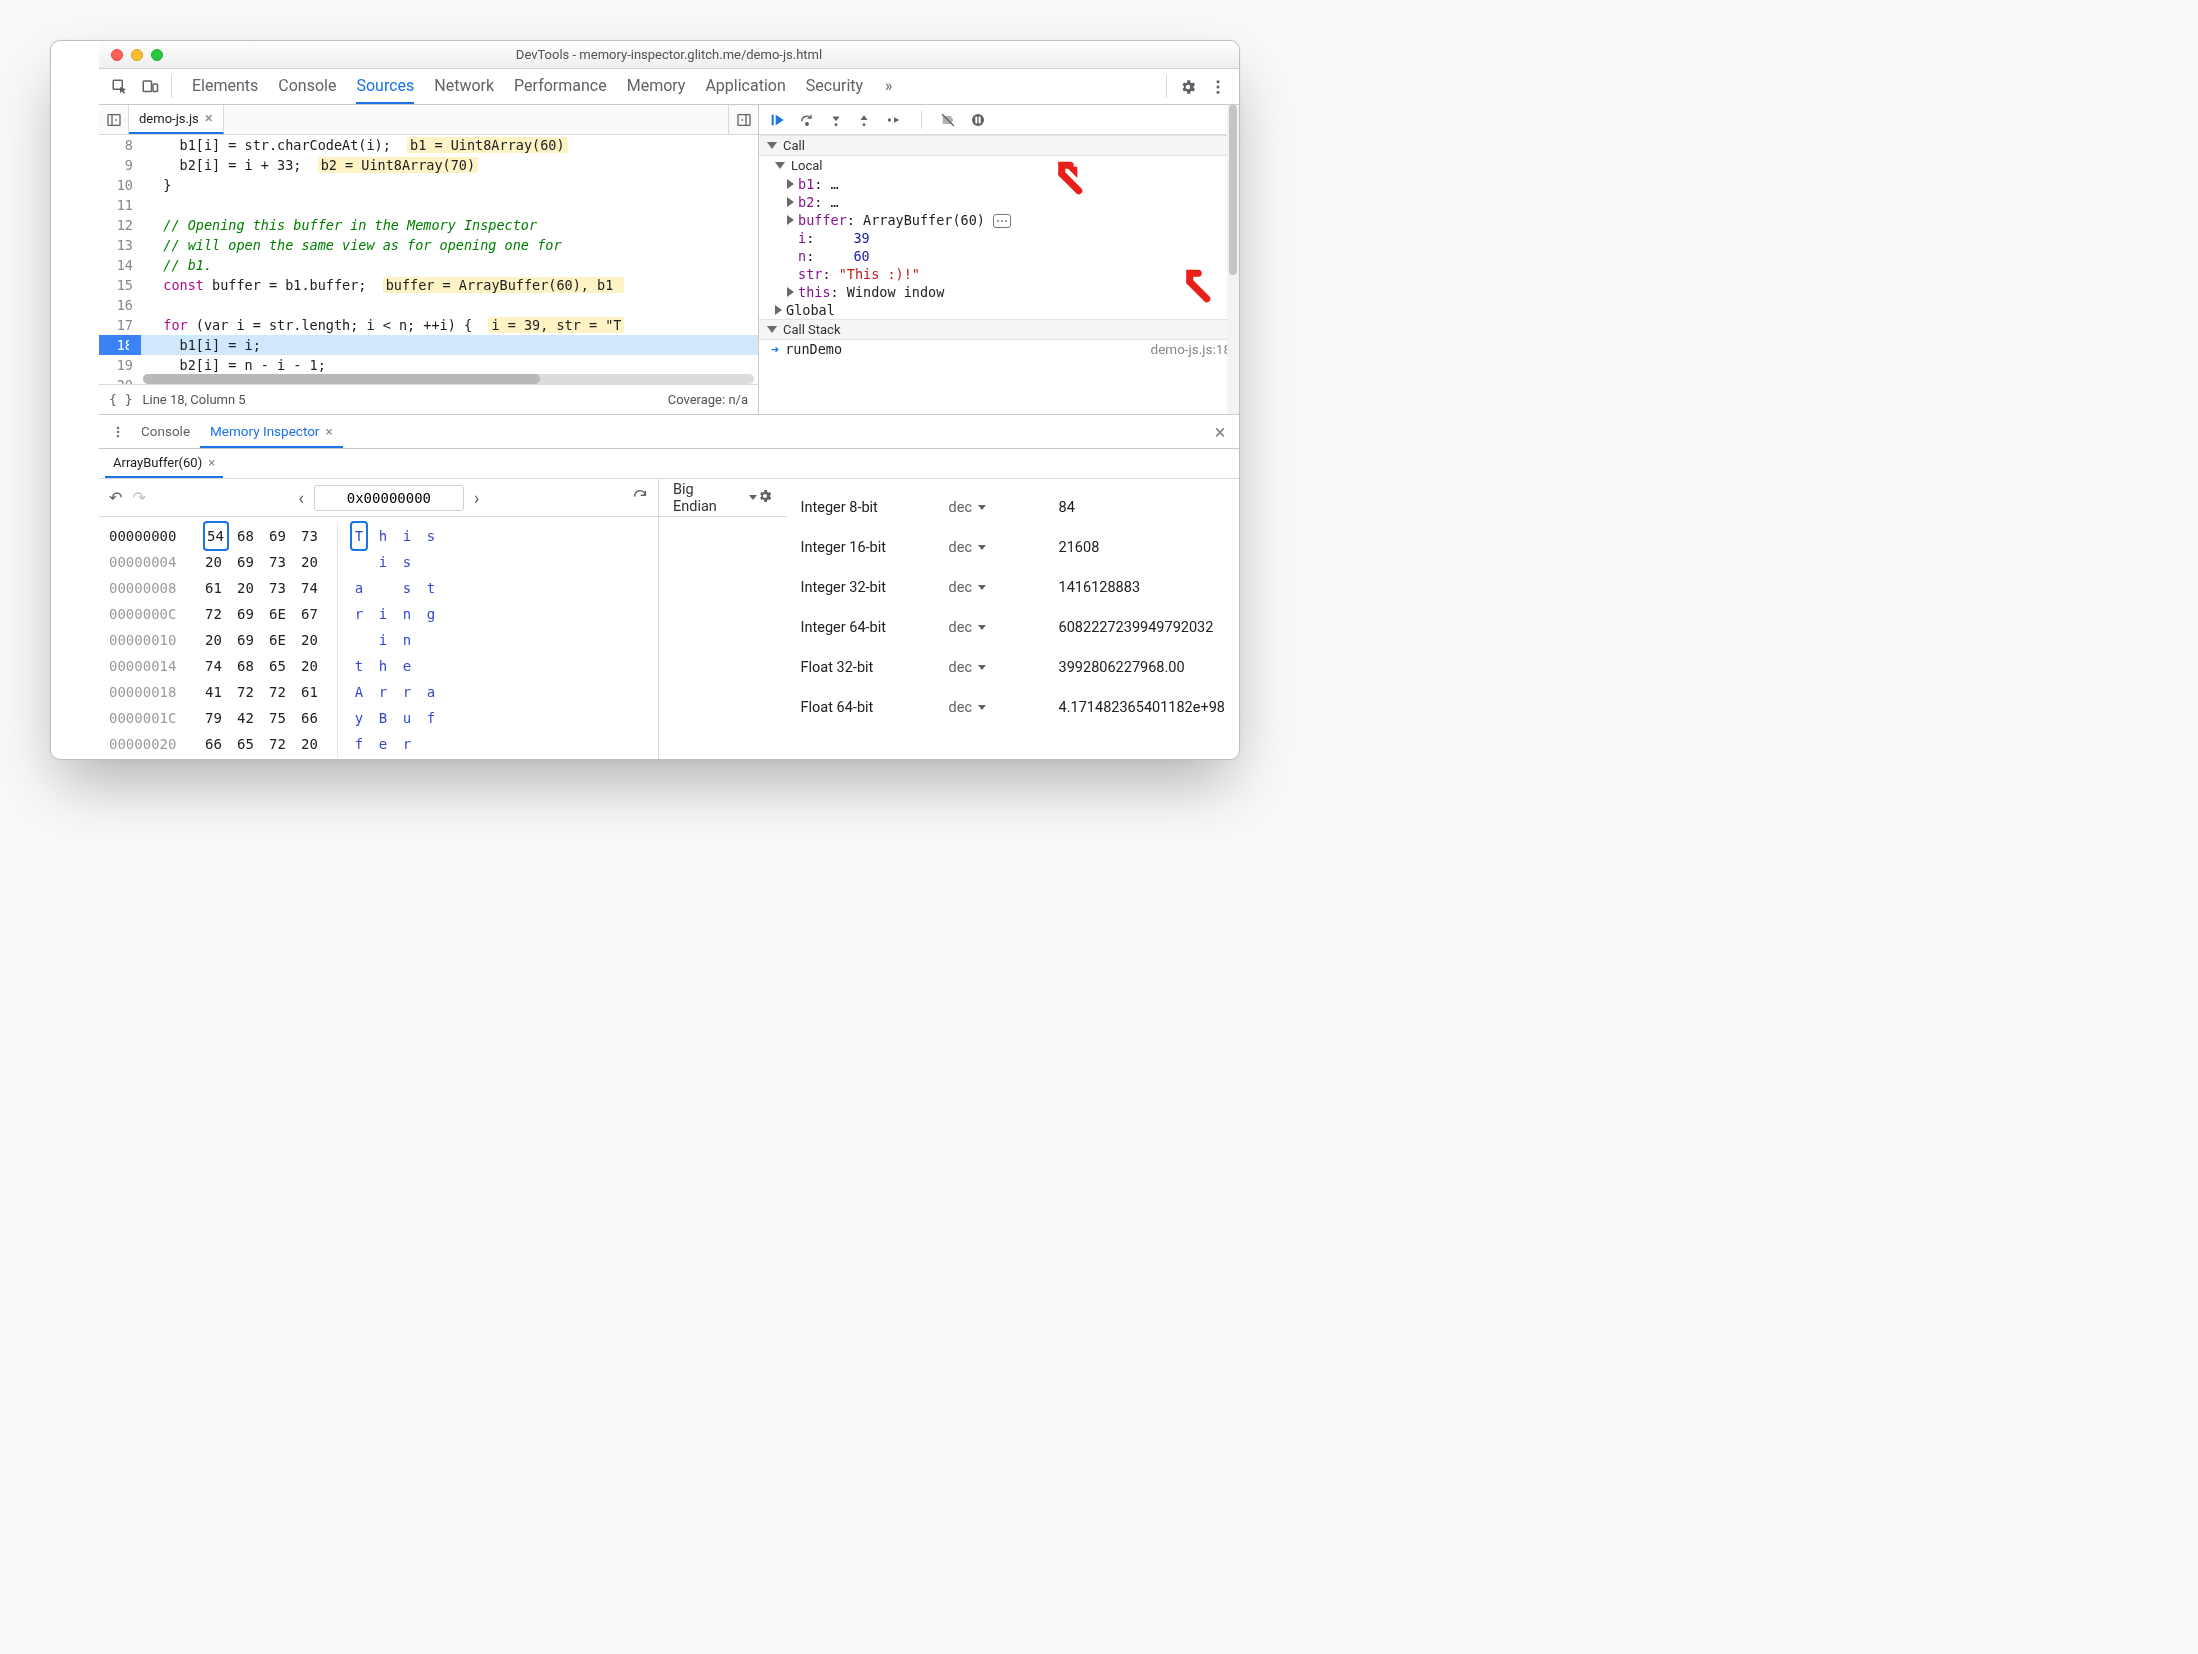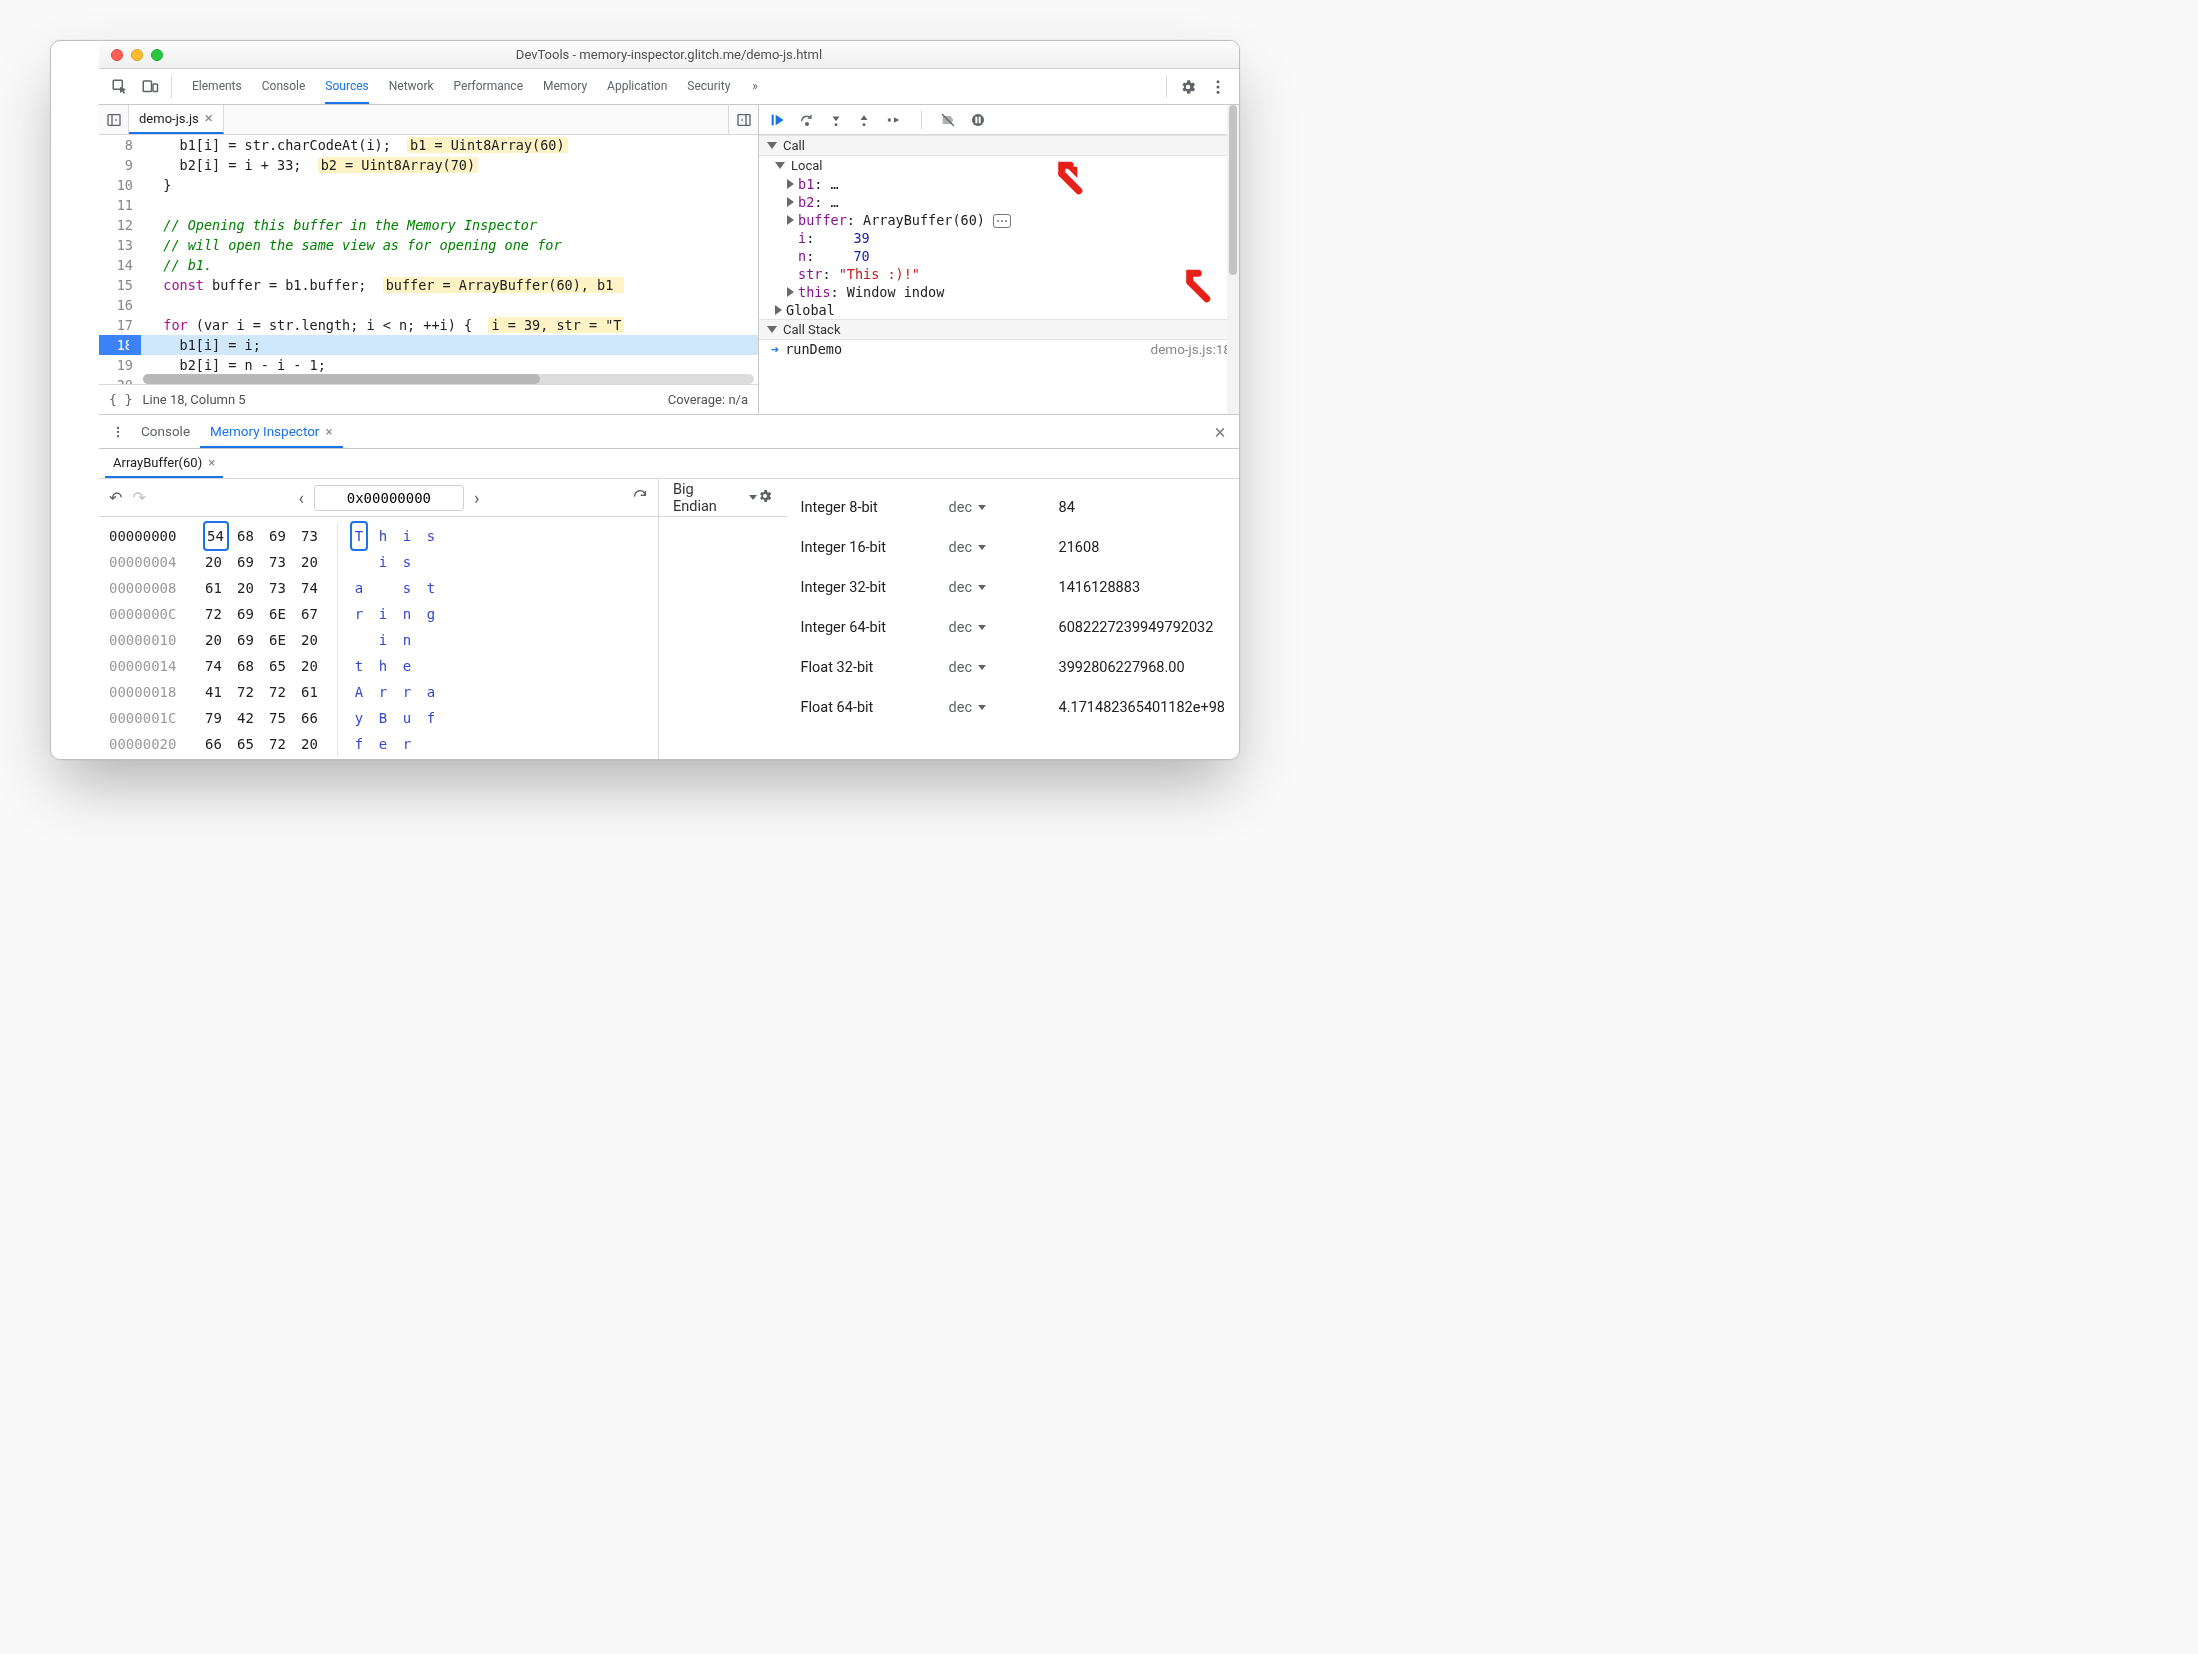--- a/index.html
+++ b/index.html
@@ -30,21 +30,21 @@
   .dot{width:12px;height:12px;border-radius:50%;}
   .dot.red{background:#ff5f57;border:1px solid #e0443e;}
   .dot.yellow{background:#febc2e;border:1px solid #d89c22;}
   .dot.green{background:#28c940;border:1px solid #1aab29;}
   .titlebar-title{position:absolute;left:0;right:0;text-align:center;font-size:13px;color:#525252;pointer-events:none;}
   
   .top-tabs{height:36px;border-bottom:1px solid var(--border);display:flex;align-items:stretch;padding:0 6px;background:#fff;}
   .top-tabs .icon-btn{width:30px;display:flex;align-items:center;justify-content:center;color:#5f6368;}
   .top-tabs .sep{width:1px;background:var(--border-light);margin:6px 6px;}
   .top-tabs .tabs{display:flex;align-items:stretch;gap:20px;padding:0 14px;}
-  .top-tabs .tab{display:flex;align-items:center;font-size:12px;color:#5f6368;border-bottom:2px solid transparent;cursor:default;}
+  .top-tabs .tab{display:flex;align-items:center;font-size:16px;color:#5f6368;border-bottom:2px solid transparent;cursor:default;}
   .top-tabs .tab.active{color:#1a73e8;border-bottom-color:#1a73e8;}
   .top-tabs .spacer{flex:1;}
   
   .main-split{display:flex;height:310px;border-bottom:1px solid var(--border);}
   .code-pane{flex:1;min-width:0;border-right:1px solid var(--border);display:flex;flex-direction:column;position:relative;}
   .file-tabbar{height:30px;border-bottom:1px solid var(--border-light);display:flex;align-items:stretch;background:#fafafa;}
   .file-tabbar .icon-slot{width:30px;display:flex;align-items:center;justify-content:center;color:#5f6368;border-right:1px solid var(--border-light);}
   .file-tab{display:flex;align-items:center;gap:6px;padding:0 10px;border-right:1px solid var(--border-light);border-bottom:2px solid var(--tab-underline);background:#fff;font-size:13px;}
   .file-tab .close{color:#888;font-size:15px;line-height:1;}
   .file-tabbar .spacer{flex:1;}
@@ -321,21 +321,21 @@
           </div>
         <div class="scope-section" style="background:#fff;border:none;padding-left:16px;">
             <span class="tri"></span>
             <span>Local</span>
           </div>
         <div id="scopeRows">
             <div class="scope-row"><span class="tri right" style="margin-right:4px;"></span><span class="k">b1</span>: <span class="v">…</span></div>
             <div class="scope-row"><span class="tri right" style="margin-right:4px;"></span><span class="k">b2</span>: <span class="v">…</span></div>
             <div class="scope-row"><span class="tri right" style="margin-right:4px;"></span><span class="k">buffer</span>: <span class="v">ArrayBuffer(60)</span> <span class="chip-icon"></span></div>
             <div class="scope-row"><span class="tri right" style="margin-right: 4px; visibility: hidden;"></span><span class="k">i</span>: <span class="num">39</span></div>
-            <div class="scope-row"><span class="tri right" style="margin-right: 4px; visibility: hidden;"></span><span class="k">n</span>: <span class="num">70</span></div>
+            <div class="scope-row"><span class="tri right" style="margin-right: 4px; visibility: hidden;"></span><span class="k">n</span>: <span class="num">60</span></div>
             <div class="scope-row"><span class="tri right" style="margin-right: 4px; visibility: hidden;"></span><span class="k">str</span>: <span class="str">"This                          :)!"</span></div>
             <div class="scope-row"><span class="tri right" style="margin-right:4px;"></span><span class="k">this</span>: <span class="v">Window                        indow</span></div>
           </div>
         <div class="scope-row" style="padding-left:16px;"><span class="tri right" style="margin-right:4px;"></span><span>Global</span></div>
         <div class="scope-section">
             <span class="tri"></span>
             <span>Call Stack</span>
           </div>
         <div class="scope-row" style="display:flex;padding-left:12px;">
           <span style="color:#1a73e8;margin-right:6px;">➔</span>

